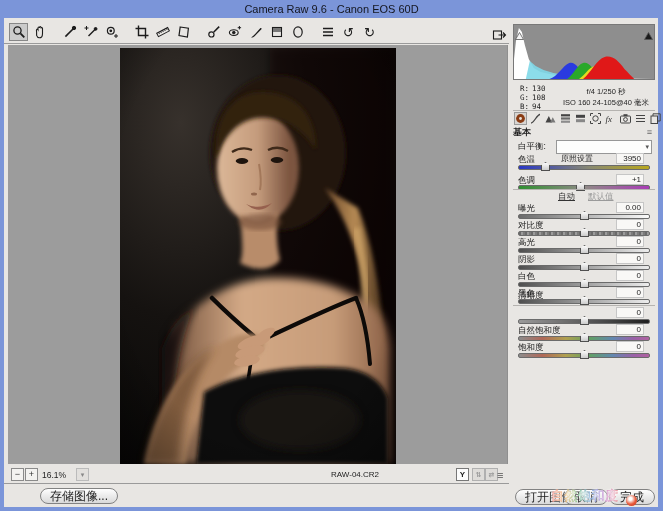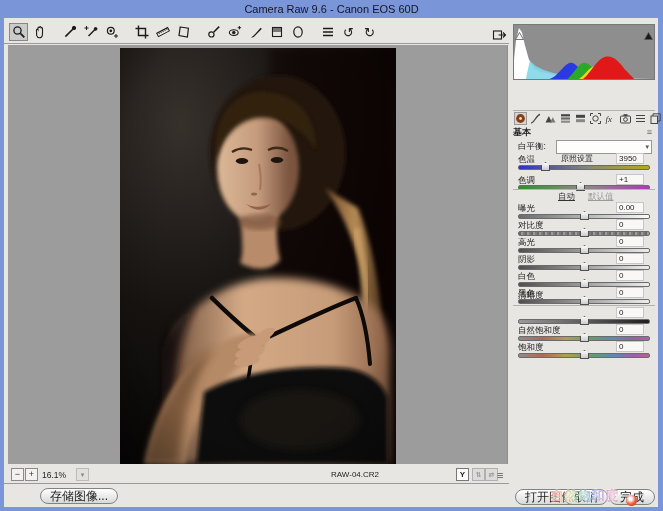--- a/index.html
+++ b/index.html
@@ -50,21 +50,21 @@
   .pline{position:absolute;left:3px;width:142px;height:1px;background:#b5b3b0}
   .tabs{position:absolute;left:4px;top:93px;height:14px;display:flex;gap:2px;align-items:center}
   .tab{width:13px;height:13px;display:flex;align-items:center;justify-content:flex-start;border:1px solid transparent}
   .tab.active{background:#d8d5d1;border:1px solid #9a9a9a}
   .phead{position:absolute;left:3px;top:108px;width:142px;height:12px;font-size:9px;font-weight:bold;color:#222;line-height:12px}
   .pmenu{position:absolute;right:6px;top:108px;font-size:9px;color:#666;line-height:12px}
   .wbrow{position:absolute;left:8px;top:122px;width:134px;height:13px;font-size:8.5px;color:#222;line-height:13px}
   .wbsel{position:absolute;right:0;top:0;width:96px;height:13px;border:1px solid #979797;background:#fdfdfc;font-size:8px;line-height:11px;padding:12px 10px 0 4px;color:#222}
   .wbsel .arr{position:absolute;right:2px;top:0;font-size:7px;color:#555}
   .slbl{position:absolute;left:8px;font-size:8.5px;color:#222;line-height:10px}
-  .sval{position:absolute;right:14px;font-size:8px;color:#222;border:1px solid #c6c6c6;background:#f9f8f6;padding:0 2px;min-width:28px;height:11px;line-height:10px;text-align:left}
+  .sval{position:absolute;right:14px;font-size:8px;color:#222;border:1px solid #c6c6c6;background:#f9f8f6;padding:0 2px;min-width:28px;height:11px;line-height:10px;text-align:right}
   .track{position:absolute;left:8px;width:132px;height:5px;border:1px solid #6b6b6b;border-radius:2px}
   .thumb{position:absolute;top:-4px;width:9px;height:9px;margin-left:-4px;background:linear-gradient(#fafafa,#cccccc);border:1px solid #4f4f4f;clip-path:polygon(50% 0,100% 38%,100% 100%,0 100%,0 38%)}
   .t-temp{background:linear-gradient(90deg,#2836c6,#8a8a70 55%,#b9a81e)}
   .t-tint{background:linear-gradient(90deg,#2f9030,#8f8b86 50%,#aa3cb6)}
   .t-exp{background:linear-gradient(90deg,#6b6b6b,#fbfbfb)}
   .t-con{background:repeating-linear-gradient(90deg,#6a6a6a 0 2px,#9b9b9b 2px 4px,#7c7c7c 4px 6px)}
   .t-gray{background:linear-gradient(90deg,#4f4f4f,#ededed)}
   .t-clar{background:linear-gradient(90deg,#9a9a9a,#1f1f1f)}
   .t-rain{background:linear-gradient(90deg,#8c8c8c,#b06858 18%,#b0a050 36%,#62a062 54%,#6288b0 72%,#9a62a8 88%,#b062a0)}
   .alink{position:absolute;top:173px;font-size:8.5px;text-decoration:underline;line-height:10px}
@@ -307,20 +307,31 @@
               <polygon points="0.5,7.5 4.5,0.5 8.5,7.5" fill="#f5f5f5" stroke="#555" stroke-width="0.8"></polygon>
             </svg>
         </span>
         <span class="clip clipR">
           <svg width="9" height="8">
               <polygon points="0.5,7.5 4.5,0.5 8.5,7.5" fill="#1a1a1a" stroke="#555" stroke-width="0.8"></polygon>
             </svg>
         </span>
       </div>
 
+      <div class="exif">
+        <div class="rgb">
+          <div><b>R:</b><span>130</span></div>
+          <div><b>G:</b><span>108</span></div>
+          <div><b>B:</b><span>94</span></div>
+        </div>
+        <div class="shot">
+          <div>f/4  1/250 秒</div>
+          <div>ISO 160  24-105@40 毫米</div>
+        </div>
+      </div>
       <div class="pline" style="top:92px"></div>
 
       <div class="tabs">
         <span class="tab active">
           <svg width="11" height="11">
               <circle cx="5.5" cy="5.5" r="4.4" fill="#8a3c14"></circle>
               <circle cx="5.5" cy="5.5" r="1.4" fill="#e8e2da"></circle>
             </svg>
         </span>
         <span class="tab">

